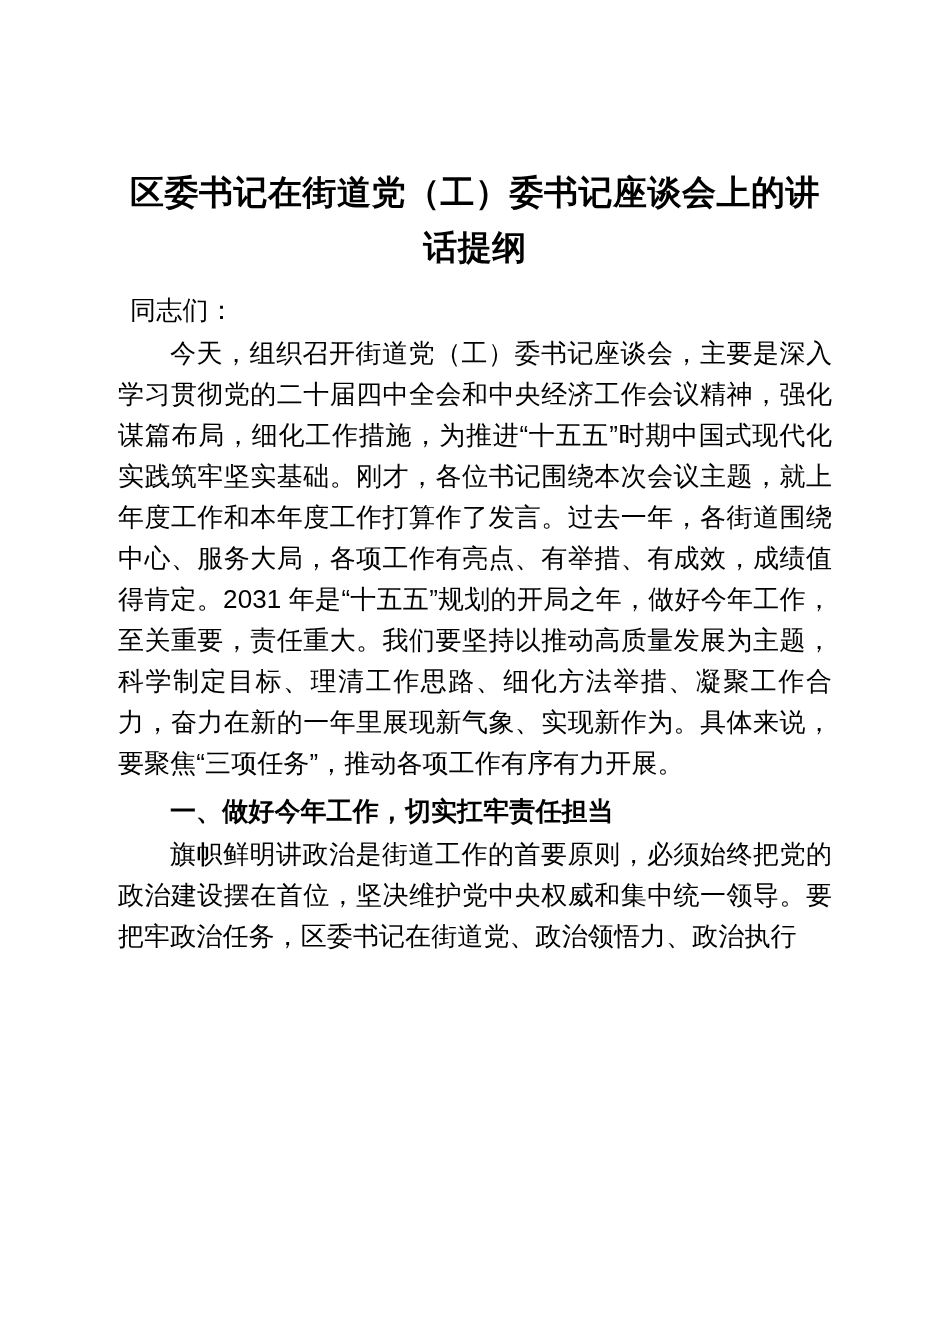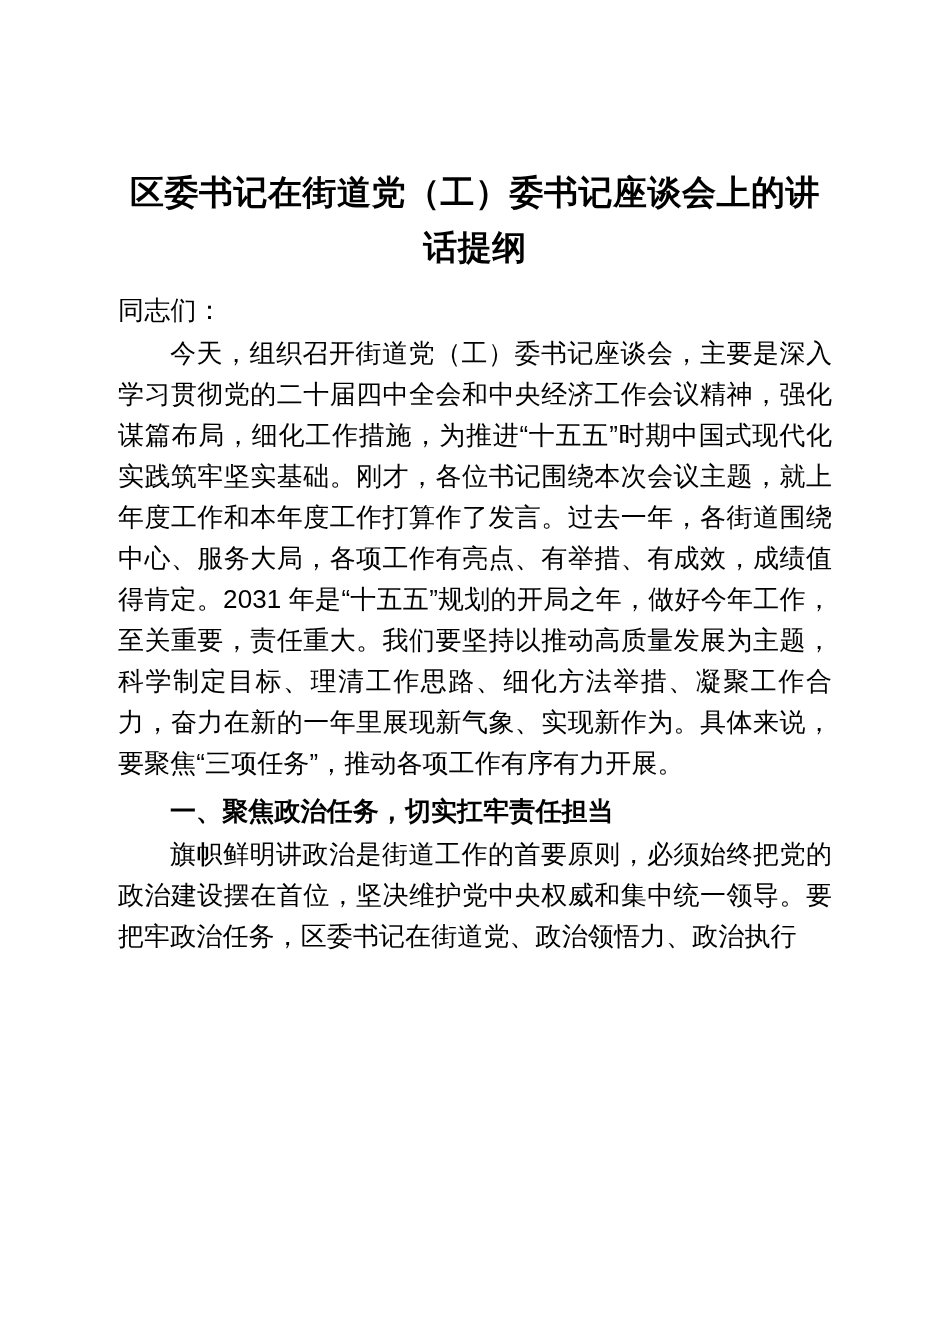--- a/index.html
+++ b/index.html
@@ -27,21 +27,21 @@
     font-weight: 700;
     line-height: 1.62;
     text-align: center;
     letter-spacing: 0.5px;
     margin: 0 0 16px 0;
     color: #000;
   }
   .salutation {
     font-size: 26px;
     line-height: 1.52;
-    margin: 14px 0 2px 0;
+    margin: 14px 0 2px 12px;
     letter-spacing: 0.2px;
   }
   p.body-para {
     font-size: 26px;
     line-height: 1.58;
     margin: 0 0 2px 0;
     text-indent: 2em;
     text-align: justify;
     text-justify: inter-ideograph;
     letter-spacing: 0.1px;
@@ -59,17 +59,17 @@
 <body>
 
 <div class="page">
 
   <h1 class="doc-title">区委书记在街道党（工）委书记座谈会上的讲话提纲</h1>
 
   <div class="salutation">同志们：</div>
 
   <p class="body-para">今天，组织召开街道党（工）委书记座谈会，主要是深入学习贯彻党的二十届四中全会和中央经济工作会议精神，强化谋篇布局，细化工作措施，为推进“十五五”时期中国式现代化实践筑牢坚实基础。刚才，各位书记围绕本次会议主题，就上年度工作和本年度工作打算作了发言。过去一年，各街道围绕中心、服务大局，各项工作有亮点、有举措、有成效，成绩值得肯定。2031 年是“十五五”规划的开局之年，做好今年工作，至关重要，责任重大。我们要坚持以推动高质量发展为主题，科学制定目标、理清工作思路、细化方法举措、凝聚工作合力，奋力在新的一年里展现新气象、实现新作为。具体来说，要聚焦“三项任务”，推动各项工作有序有力开展。</p>
 
-  <p class="heading-para">一、聚焦政治任务，切实扛牢责任担当</p>
+  <p class="heading-para">一、做好今年工作，切实扛牢责任担当</p>
 
   <p class="body-para">旗帜鲜明讲政治是街道工作的首要原则，必须始终把党的政治建设摆在首位，坚决维护党中央权威和集中统一领导。要把牢政治任务，区委书记在街道党、政治领悟力、政治执行</p>
 
 </div>
 
 </body></html>

